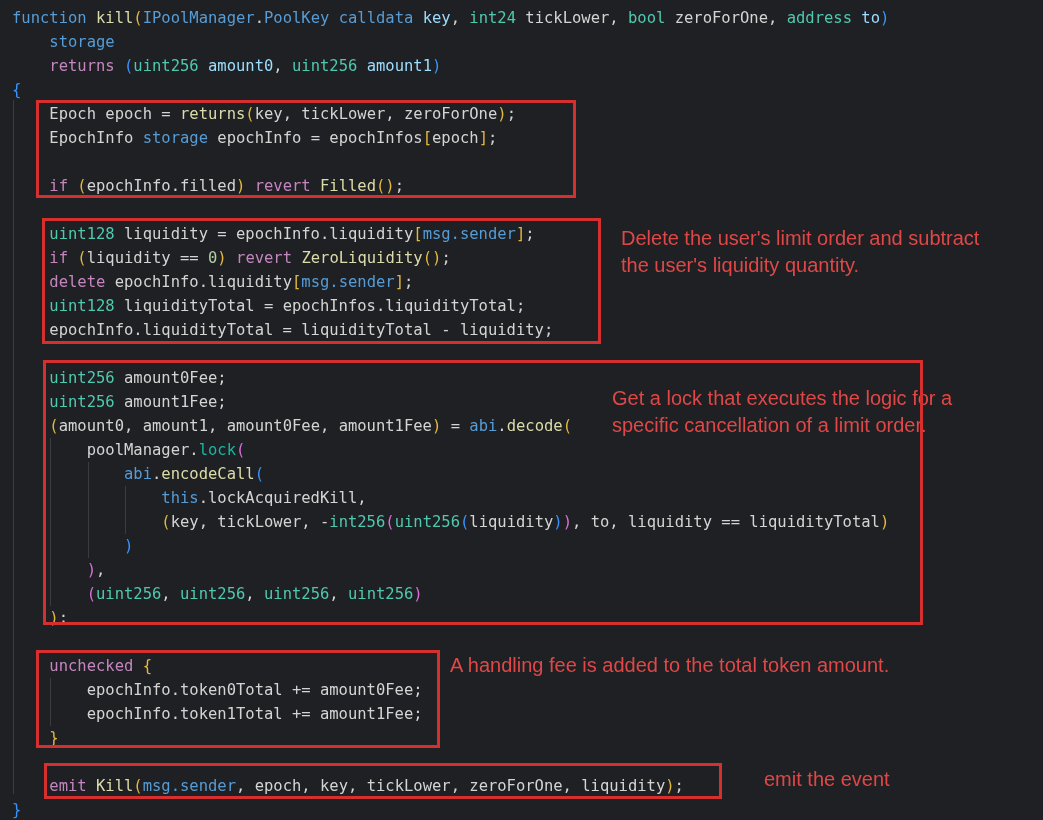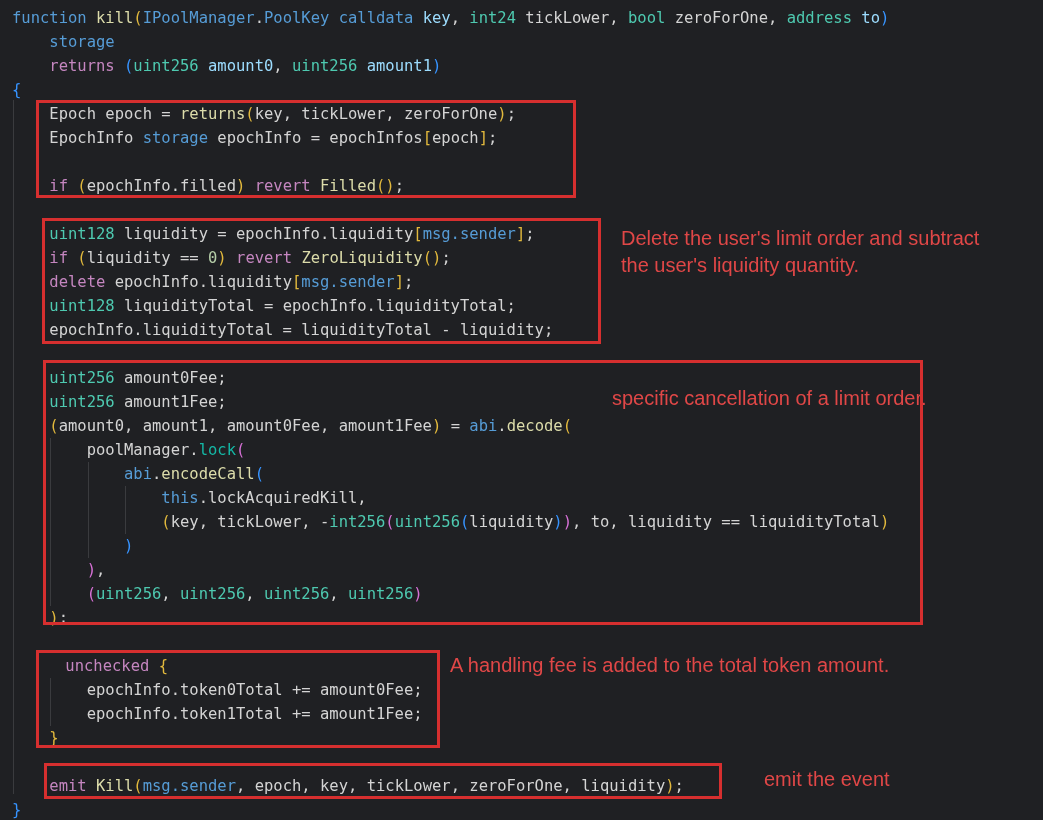--- a/index.html
+++ b/index.html
@@ -59,36 +59,36 @@
       <div class="code-line" style="top: 54px;"><span style="color: rgb(212, 212, 212);">    </span><span style="color: rgb(197, 134, 192);">returns</span><span style="color: rgb(212, 212, 212);"> </span><span style="color: rgb(55, 148, 255);">(</span><span style="color: rgb(78, 201, 176);">uint256</span><span style="color: rgb(212, 212, 212);"> </span><span style="color: rgb(156, 220, 254);">amount0</span><span style="color: rgb(212, 212, 212);">, </span><span style="color: rgb(78, 201, 176);">uint256</span><span style="color: rgb(212, 212, 212);"> </span><span style="color: rgb(156, 220, 254);">amount1</span><span style="color: rgb(55, 148, 255);">)</span></div>
       <div class="code-line" style="top: 78px;"><span style="color: rgb(55, 148, 255);">{</span></div>
       <div class="code-line" style="top: 102px;"><span style="color: rgb(212, 212, 212);">    Epoch epoch = </span><span style="color: rgb(220, 220, 170);">returns</span><span style="color: rgb(226, 185, 61);">(</span><span style="color: rgb(212, 212, 212);">key, tickLower, zeroForOne</span><span style="color: rgb(226, 185, 61);">)</span><span style="color: rgb(212, 212, 212);">;</span></div>
       <div class="code-line" style="top: 126px;"><span style="color: rgb(212, 212, 212);">    EpochInfo </span><span style="color: rgb(86, 156, 214);">storage</span><span style="color: rgb(212, 212, 212);"> epochInfo = epochInfos</span><span style="color: rgb(226, 185, 61);">[</span><span style="color: rgb(212, 212, 212);">epoch</span><span style="color: rgb(226, 185, 61);">]</span><span style="color: rgb(212, 212, 212);">;</span></div>
       <div class="code-line" style="top: 150px;"></div>
       <div class="code-line" style="top: 174px;"><span style="color: rgb(212, 212, 212);">    </span><span style="color: rgb(197, 134, 192);">if</span><span style="color: rgb(212, 212, 212);"> </span><span style="color: rgb(226, 185, 61);">(</span><span style="color: rgb(212, 212, 212);">epochInfo.filled</span><span style="color: rgb(226, 185, 61);">)</span><span style="color: rgb(212, 212, 212);"> </span><span style="color: rgb(197, 134, 192);">revert</span><span style="color: rgb(212, 212, 212);"> </span><span style="color: rgb(220, 220, 170);">Filled</span><span style="color: rgb(226, 185, 61);">()</span><span style="color: rgb(212, 212, 212);">;</span></div>
       <div class="code-line" style="top: 198px;"></div>
       <div class="code-line" style="top: 222px;"><span style="color: rgb(212, 212, 212);">    </span><span style="color: rgb(78, 201, 176);">uint128</span><span style="color: rgb(212, 212, 212);"> liquidity = epochInfo.liquidity</span><span style="color: rgb(226, 185, 61);">[</span><span style="color: rgb(86, 156, 214);">msg.sender</span><span style="color: rgb(226, 185, 61);">]</span><span style="color: rgb(212, 212, 212);">;</span></div>
       <div class="code-line" style="top: 246px;"><span style="color: rgb(212, 212, 212);">    </span><span style="color: rgb(197, 134, 192);">if</span><span style="color: rgb(212, 212, 212);"> </span><span style="color: rgb(226, 185, 61);">(</span><span style="color: rgb(212, 212, 212);">liquidity == </span><span style="color: rgb(181, 206, 168);">0</span><span style="color: rgb(226, 185, 61);">)</span><span style="color: rgb(212, 212, 212);"> </span><span style="color: rgb(197, 134, 192);">revert</span><span style="color: rgb(212, 212, 212);"> </span><span style="color: rgb(220, 220, 170);">ZeroLiquidity</span><span style="color: rgb(226, 185, 61);">()</span><span style="color: rgb(212, 212, 212);">;</span></div>
       <div class="code-line" style="top: 270px;"><span style="color: rgb(212, 212, 212);">    </span><span style="color: rgb(197, 134, 192);">delete</span><span style="color: rgb(212, 212, 212);"> epochInfo.liquidity</span><span style="color: rgb(226, 185, 61);">[</span><span style="color: rgb(86, 156, 214);">msg.sender</span><span style="color: rgb(226, 185, 61);">]</span><span style="color: rgb(212, 212, 212);">;</span></div>
-      <div class="code-line" style="top: 294px;"><span style="color: rgb(212, 212, 212);">    </span><span style="color: rgb(78, 201, 176);">uint128</span><span style="color: rgb(212, 212, 212);"> liquidityTotal = epochInfo.liquidityTotal;</span></div>
+      <div class="code-line" style="top: 294px;"><span style="color: rgb(212, 212, 212);">    </span><span style="color: rgb(78, 201, 176);">uint128</span><span style="color: rgb(212, 212, 212);"> liquidityTotal = epochInfos.liquidityTotal;</span></div>
       <div class="code-line" style="top: 318px;"><span style="color: rgb(212, 212, 212);">    epochInfo.liquidityTotal = liquidityTotal - liquidity;</span></div>
       <div class="code-line" style="top: 342px;"></div>
       <div class="code-line" style="top: 366px;"><span style="color: rgb(212, 212, 212);">    </span><span style="color: rgb(78, 201, 176);">uint256</span><span style="color: rgb(212, 212, 212);"> amount0Fee;</span></div>
       <div class="code-line" style="top: 390px;"><span style="color: rgb(212, 212, 212);">    </span><span style="color: rgb(78, 201, 176);">uint256</span><span style="color: rgb(212, 212, 212);"> amount1Fee;</span></div>
       <div class="code-line" style="top: 414px;"><span style="color: rgb(212, 212, 212);">    </span><span style="color: rgb(226, 185, 61);">(</span><span style="color: rgb(212, 212, 212);">amount0, amount1, amount0Fee, amount1Fee</span><span style="color: rgb(226, 185, 61);">)</span><span style="color: rgb(212, 212, 212);"> = </span><span style="color: rgb(86, 156, 214);">abi</span><span style="color: rgb(212, 212, 212);">.</span><span style="color: rgb(220, 220, 170);">decode</span><span style="color: rgb(226, 185, 61);">(</span></div>
       <div class="code-line" style="top: 438px;"><span style="color: rgb(212, 212, 212);">        poolManager.</span><span style="color: #14b8a6;">lock</span><span style="color: rgb(214, 112, 214);">(</span></div>
       <div class="code-line" style="top: 462px;"><span style="color: rgb(212, 212, 212);">            </span><span style="color: rgb(86, 156, 214);">abi</span><span style="color: rgb(212, 212, 212);">.</span><span style="color: rgb(220, 220, 170);">encodeCall</span><span style="color: rgb(55, 148, 255);">(</span></div>
       <div class="code-line" style="top: 486px;"><span style="color: rgb(212, 212, 212);">                </span><span style="color: rgb(86, 156, 214);">this</span><span style="color: rgb(212, 212, 212);">.lockAcquiredKill,</span></div>
       <div class="code-line" style="top: 510px;"><span style="color: rgb(212, 212, 212);">                </span><span style="color: rgb(226, 185, 61);">(</span><span style="color: rgb(212, 212, 212);">key, tickLower, -</span><span style="color: rgb(78, 201, 176);">int256</span><span style="color: rgb(214, 112, 214);">(</span><span style="color: rgb(78, 201, 176);">uint256</span><span style="color: rgb(55, 148, 255);">(</span><span style="color: rgb(212, 212, 212);">liquidity</span><span style="color: rgb(55, 148, 255);">)</span><span style="color: rgb(214, 112, 214);">)</span><span style="color: rgb(212, 212, 212);">, to, liquidity == liquidityTotal</span><span style="color: rgb(226, 185, 61);">)</span></div>
       <div class="code-line" style="top: 534px;"><span style="color: rgb(212, 212, 212);">            </span><span style="color: rgb(55, 148, 255);">)</span></div>
       <div class="code-line" style="top: 558px;"><span style="color: rgb(212, 212, 212);">        </span><span style="color: rgb(214, 112, 214);">)</span><span style="color: rgb(212, 212, 212);">,</span></div>
       <div class="code-line" style="top: 582px;"><span style="color: rgb(212, 212, 212);">        </span><span style="color: rgb(214, 112, 214);">(</span><span style="color: rgb(78, 201, 176);">uint256</span><span style="color: rgb(212, 212, 212);">, </span><span style="color: rgb(78, 201, 176);">uint256</span><span style="color: rgb(212, 212, 212);">, </span><span style="color: rgb(78, 201, 176);">uint256</span><span style="color: rgb(212, 212, 212);">, </span><span style="color: rgb(78, 201, 176);">uint256</span><span style="color: rgb(214, 112, 214);">)</span></div>
       <div class="code-line" style="top: 606px;"><span style="color: rgb(212, 212, 212);">    </span><span style="color: rgb(226, 185, 61);">)</span><span style="color: rgb(212, 212, 212);">;</span></div>
       <div class="code-line" style="top: 630px;"></div>
-      <div class="code-line" style="top: 654px;"><span style="color: rgb(212, 212, 212);">    </span><span style="color: rgb(197, 134, 192); margin-left: 16px;">unchecked</span><span style="color: rgb(212, 212, 212);"> </span><span style="color: rgb(226, 185, 61);">{</span></div>
+      <div class="code-line" style="top: 654px;"><span style="color: rgb(212, 212, 212);">    </span><span style="color: rgb(197, 134, 192);">unchecked</span><span style="color: rgb(212, 212, 212);"> </span><span style="color: rgb(226, 185, 61);">{</span></div>
       <div class="code-line" style="top: 678px;"><span style="color: rgb(212, 212, 212);">        epochInfo.token0Total += amount0Fee;</span></div>
       <div class="code-line" style="top: 702px;"><span style="color: rgb(212, 212, 212);">        epochInfo.token1Total += amount1Fee;</span></div>
       <div class="code-line" style="top: 726px;"><span style="color: rgb(212, 212, 212);">    </span><span style="color: rgb(226, 185, 61);">}</span></div>
       <div class="code-line" style="top: 750px;"></div>
       <div class="code-line" style="top: 774px;"><span style="color: rgb(212, 212, 212);">    </span><span style="color: rgb(197, 134, 192);">emit</span><span style="color: rgb(212, 212, 212);"> </span><span style="color: rgb(220, 220, 170);">Kill</span><span style="color: rgb(226, 185, 61);">(</span><span style="color: rgb(86, 156, 214);">msg.sender</span><span style="color: rgb(212, 212, 212);">, epoch, key, tickLower, zeroForOne, liquidity</span><span style="color: rgb(226, 185, 61);">)</span><span style="color: rgb(212, 212, 212);">;</span></div>
       <div class="code-line" style="top: 798px;"><span style="color: rgb(55, 148, 255);">}</span></div>
     </div>
   <div>
       <div class="hl-box" style="left: 36px; top: 100px; width: 534px; height: 92px; border-color: rgb(214, 47, 47);"></div>
       <div class="hl-box" style="left: 42px; top: 218px; width: 553px; height: 120px; border-color: rgb(214, 47, 47);"></div>
@@ -97,20 +97,21 @@
       <div class="hl-box" style="left: 44px; top: 763px; width: 672px; height: 30px; border-color: rgb(214, 47, 47);"></div>
     </div>
   <div>
       <div class="annotation" style="left: 593px; top: 99px; color: rgb(224, 71, 71);">
       </div>
       <div class="annotation" style="left: 621px; top: 225px; color: rgb(224, 71, 71);">
         <div>Delete the user's limit order and subtract</div>
         <div>the user's liquidity quantity.</div>
       </div>
       <div class="annotation" style="left: 612px; top: 385px; color: rgb(224, 71, 71);">
+        <div>Get a lock that executes the logic for a</div>
         <div>specific cancellation of a limit order.</div>
       </div>
       <div class="annotation" style="left: 450px; top: 652px; color: rgb(224, 71, 71);">
         <div>A handling fee is added to the total token amount.</div>
       </div>
       <div class="annotation" style="left: 764px; top: 766px; color: rgb(224, 71, 71);">
         <div>emit the event</div>
       </div>
     </div>
 </div>

